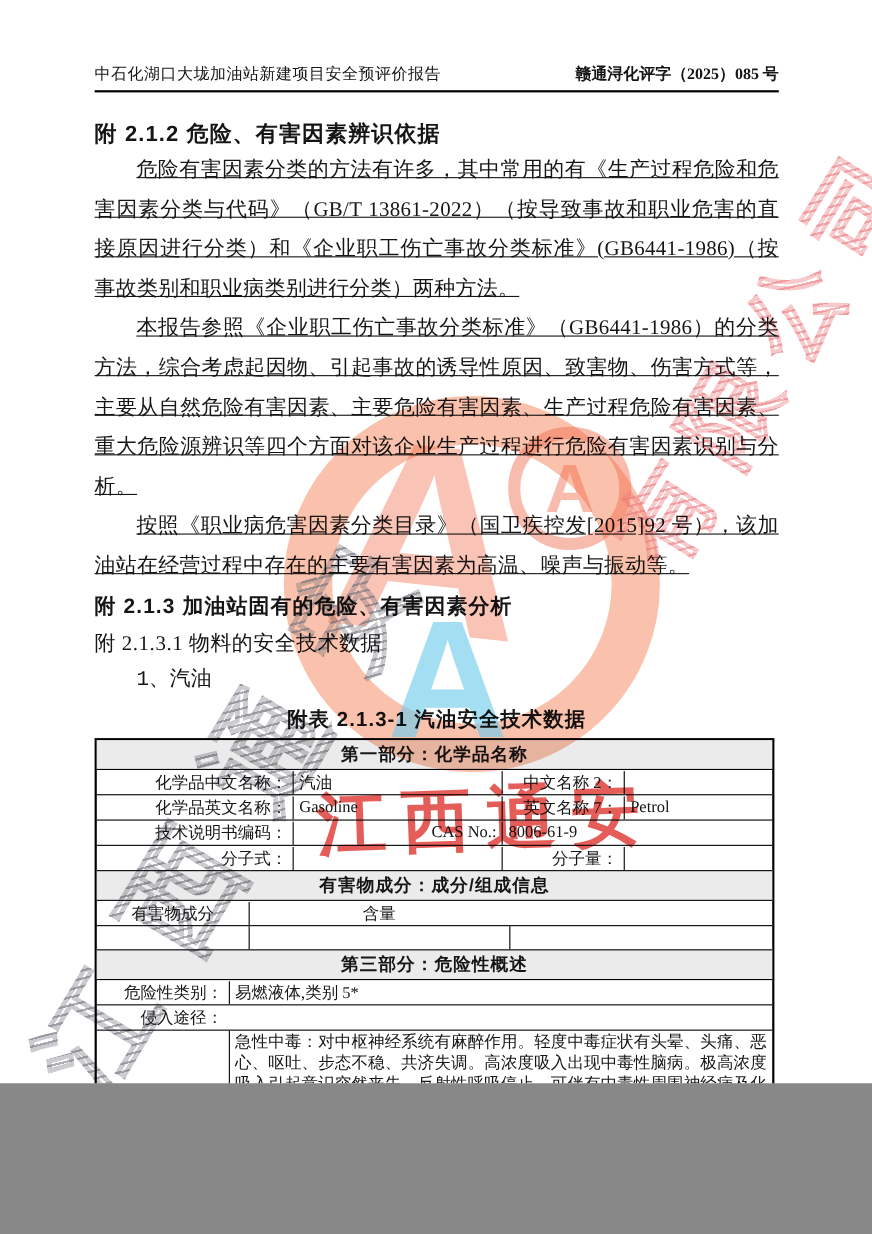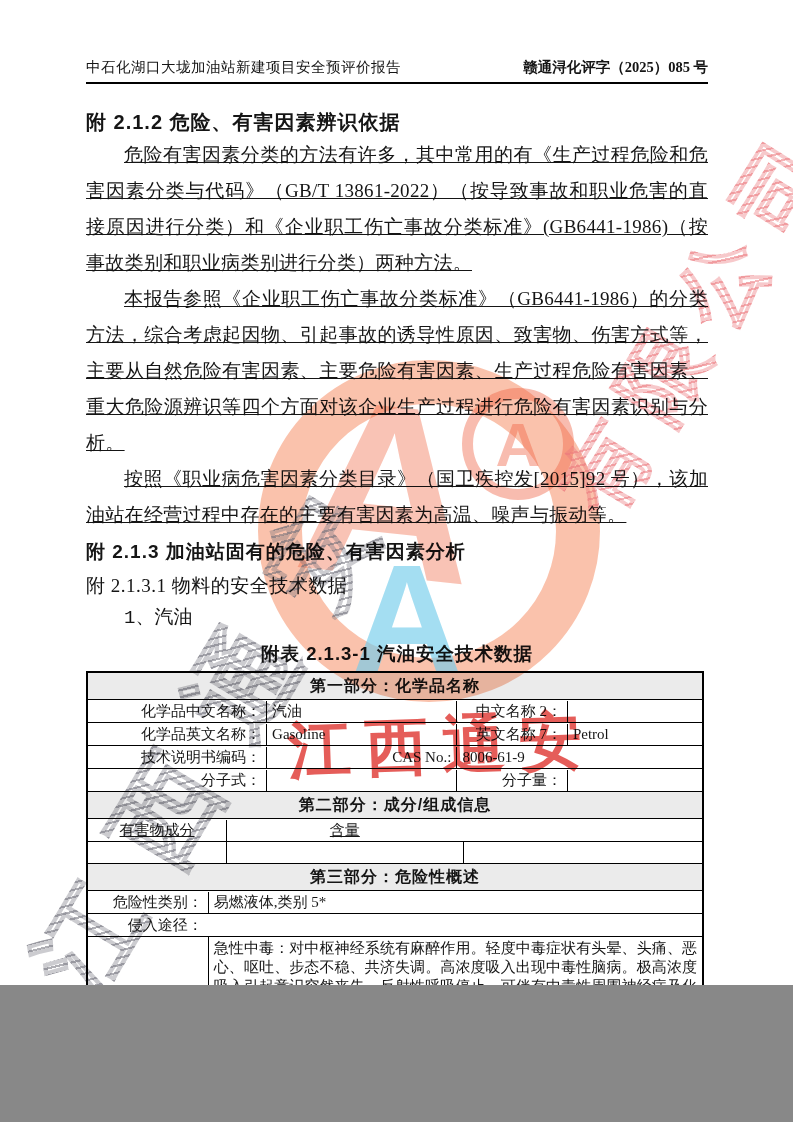--- a/index.html
+++ b/index.html
@@ -36,21 +36,21 @@
   .row > span { padding:1px 5px; min-height:21px; border-left:1.5px solid #000;
                 display:flex; align-items:center; }
   .row > span:first-child { border-left:none; }
   .sect { display:block; text-align:center; background:#ebebeb; font-weight:bold;
           font-family:"Liberation Sans","DejaVu Sans",sans-serif; font-size:16px;
           padding:2.5px 0; border-top:1.5px solid #000; letter-spacing:1px; }
   .g4 { grid-template-columns:29% 31% 18% 22%; }
   .g3 { grid-template-columns:22.5% 38.5% 39%; }
   .g2 { grid-template-columns:19.5% 80.5%; }
   .lab { justify-content:flex-end; text-align:right; }
-  .ctr > span { justify-content:center;text-decoration:underline; }
+  .ctr > span { justify-content:center; }
   .row .long { display:block; line-height:19px; padding:2px 5px; text-align:justify;
                align-items:flex-start; }
   .empty-r { min-height:16px; }
 
   
   .wm { position:absolute; inset:0; pointer-events:none; mix-blend-mode:multiply; z-index:9; }
   .wm * { position:absolute; font-family:"Liberation Sans","DejaVu Sans",sans-serif; }
   .ring-big { left:258px; top:360px; width:342px; height:342px; border-radius:50%;
               border:44px solid rgba(243,120,70,0.45); }
   .ring-sm  { left:462px; top:388px; width:112px; height:112px; border-radius:50%;
@@ -123,21 +123,21 @@
         <span class="lab">CAS No.:</span>
         <span>8006-61-9</span>
       </div>
       <div class="row g4">
         <span class="lab">分子式：</span>
         <span></span>
         <span class="lab">分子量：</span>
         <span></span>
       </div>
 
-      <div class="sect">第二部分：成分/组成信息</div>
+      <div class="sect">有害物成分：成分/组成信息</div>
 
       <div class="row g3 ctr">
         <span>有害物成分</span>
         <span>含量</span>
       </div>
       <div class="row g3 empty-r">
         <span class="empty-r"></span>
         <span class="empty-r"></span>
         <span class="empty-r"></span>
       </div>

